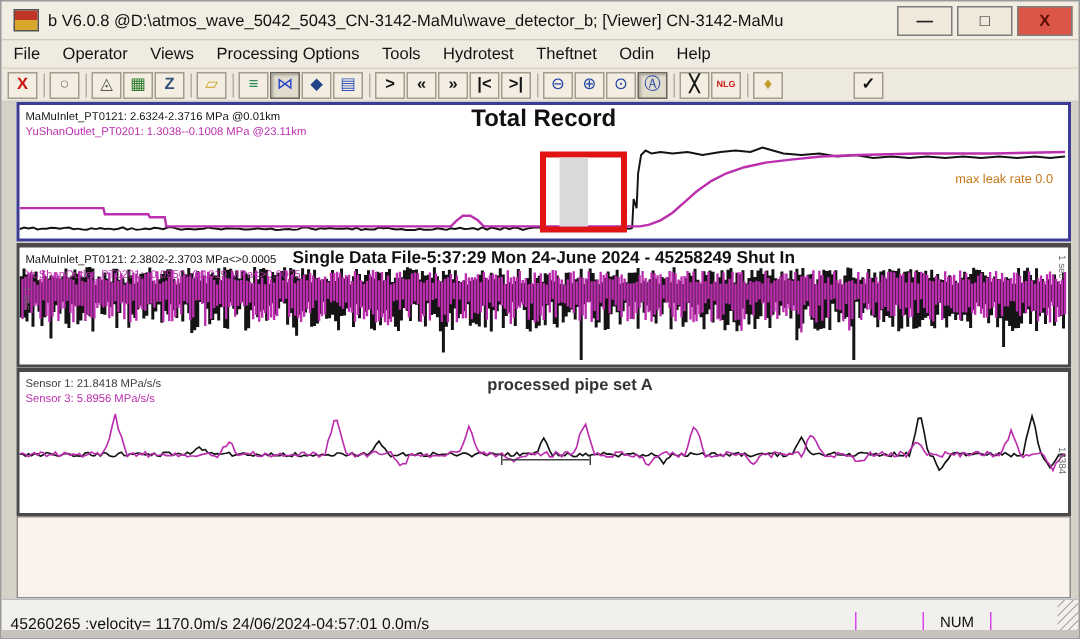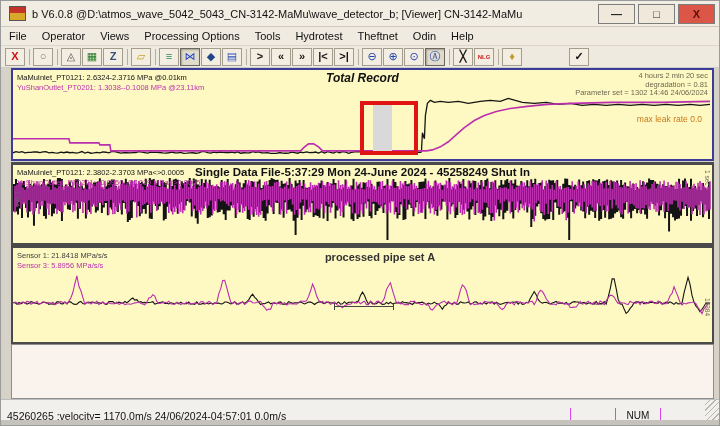--- a/index.html
+++ b/index.html
@@ -22,32 +22,32 @@
   .toolbar{position:absolute;top:45px;left:0;right:0;height:22px;background:#efeadf;display:flex;
     align-items:center;padding-left:4px;border-bottom:1px solid #ccc;box-sizing:border-box;}
   .tbtn{width:20px;height:18px;border:1px solid #a39d8d;background:#f3eee1;display:inline-flex;flex:none;
     align-items:center;justify-content:center;font-size:11px;margin-right:1px;box-sizing:border-box;line-height:1;}
   .tbtn.sel{background:#e2dccd;border-color:#6b675c;box-shadow:inset 1px 1px 2px rgba(0,0,0,.28);}
   .tbtn.badge{font-size:6px;font-weight:bold;}
   .tsep{width:1px;height:16px;background:#b5af9f;margin:0 3px;flex:none;}
   .tgap{width:46px;flex:none;}
   
   .workspace{position:absolute;top:67px;left:0;right:0;height:331px;background:#d6d2c8;}
-  .panel{position:absolute;left:10px;width:703px;background:#fef9c3;box-sizing:border-box;}
+  .panel{position:absolute;left:10px;width:703px;background:#ffffff;box-sizing:border-box;}
   .p1{top:0;height:93px;border:2px solid #3c3c96;}
   .p2{top:94px;height:83px;border:2px solid #4a4a4a;border-top-width:3px;}
   .p3{top:177px;height:99px;border:2px solid #4a4a4a;border-top-width:3px;}
   .p4{top:276px;height:55px;border:1px solid #8d8d8d;background:#faf2ec;}
   .panel svg{position:absolute;left:0;top:0;width:100%;height:100%;}
   .lbl{position:absolute;font-size:7.5px;line-height:9px;white-space:nowrap;z-index:3;}
   .lbl.b{color:#141414;top:3px;left:4px;}
   .lbl.m{color:#bb2fae;top:13px;left:4px;}
   .lbl.g{color:#3c3c3c;top:3px;left:4px;}
   .ptitle{position:absolute;left:0;right:0;text-align:center;font-weight:bold;color:#111;z-index:3;white-space:nowrap;}
-  .p1 .t1{top:1px;font-size:12px;font-style:italic;}
+  .p1 .t1{top:1px;font-size:16px;}
   .p1 .t2{top:14px;font-size:12px;}
   .p2 .pt{top:1px;font-size:11.5px;}
   .p3 .pt3{top:3px;font-size:11px;color:#333;margin-left:35px;}
   .info{position:absolute;top:2px;right:4px;text-align:right;font-size:7.5px;line-height:8.5px;color:#6d684f;z-index:3;}
   .maxleak{position:absolute;top:44px;right:10px;font-size:8.5px;color:#c67817;z-index:3;white-space:nowrap;}
   .redbox{position:absolute;left:347px;top:31px;width:58px;height:54px;border:4px solid #e11414;box-sizing:border-box;z-index:4;}
   .grayband{position:absolute;left:9px;top:0;bottom:0;width:19px;background:#d9d9d9;}
   .vlab{position:absolute;font-size:6.5px;color:#666;writing-mode:vertical-rl;z-index:3;}
   .p2 .vr{right:1px;top:5px;}
   .p2 .vl{left:1px;top:26px;}
@@ -125,25 +125,20 @@
   <div class="workspace">
 
     <div class="panel p1">
       <svg id="svg1" viewBox="0 0 700 88" preserveAspectRatio="none">
           <polyline points="0.0,81.9 3.0,80.7 6.0,81.4 9.0,80.7 12.0,82.0 15.0,81.5 18.0,81.5 21.0,80.9 24.0,81.1 27.0,81.6 30.0,81.0 33.0,80.8 36.0,81.9 39.0,81.5 42.0,82.0 45.0,82.2 48.0,81.2 51.0,81.8 54.0,81.1 57.0,81.8 60.0,81.5 63.0,82.1 66.0,81.6 69.0,80.6 72.0,82.2 75.0,81.2 78.0,82.3 81.0,82.0 84.0,81.4 87.0,81.9 90.0,80.9 93.0,81.3 96.0,81.9 99.0,80.6 102.0,80.6 105.0,81.5 108.0,82.2 111.0,81.7 114.0,81.8 117.0,82.0 120.0,81.7 123.0,81.6 126.0,80.7 129.0,81.3 132.0,81.6 135.0,82.1 138.0,81.3 141.0,81.4 144.0,81.5 147.0,81.6 150.0,82.0 153.0,82.1 156.0,81.8 159.0,81.3 162.0,81.8 165.0,81.9 168.0,81.4 171.0,82.4 174.0,82.2 177.0,81.9 180.0,81.8 183.0,82.3 186.0,82.0 189.0,80.7 192.0,80.7 195.0,81.6 198.0,82.2 201.0,81.2 204.0,81.6 207.0,81.1 210.0,81.4 213.0,81.6 216.0,81.6 219.0,81.3 222.0,82.0 225.0,80.9 228.0,82.3 231.0,81.8 234.0,82.0 237.0,82.0 240.0,80.7 243.0,81.3 246.0,80.9 249.0,81.8 252.0,82.0 255.0,81.7 258.0,82.4 261.0,82.4 264.0,82.4 267.0,81.6 270.0,82.2 273.0,82.3 276.0,82.1 279.0,81.2 282.0,81.7 285.0,82.3 288.0,81.3 291.0,81.7 294.0,80.9 297.0,81.7 300.0,81.6 303.0,81.1 306.0,82.2 309.0,80.7 312.0,82.1 315.0,80.8 318.0,81.4 321.0,82.2 324.0,80.7 327.0,81.8 330.0,80.8 333.0,81.1 336.0,82.4 339.0,81.5 342.0,80.9 345.0,80.6 348.0,80.9 351.0,81.8 354.0,81.7 357.0,82.1 360.0,81.8 363.0,82.1 366.0,80.8 369.0,80.9 372.0,80.8 375.0,81.7 378.0,81.8 381.0,81.6 384.0,81.9 387.0,81.2 390.0,82.3 393.0,80.8 396.0,82.3 399.0,81.0 402.0,81.3 405.0,81.5 408.0,81.4 409.0,81.0 410.0,62.0 412.0,68.0 413.0,45.0 415.0,33.0 418.0,30.0 422.0,32.0 428.0,31.0 436.0,32.0 446.0,31.0 456.0,33.0 468.0,31.0 478.0,30.0 488.0,31.0 496.0,28.0 503.0,30.0 510.0,32.0 522.0,33.0 534.0,32.0 546.0,34.0 558.0,33.0 570.0,35.0 582.0,34.0 594.0,35.0 606.0,34.0 618.0,35.0 630.0,34.0 642.0,35.0 654.0,34.0 666.0,35.0 678.0,34.0 688.0,35.0 698.0,34.0" fill="none" stroke="#141414" stroke-width="1.3"></polyline>
           <polyline points="0.0,68.0 56.0,68.0 57.0,72.0 86.0,72.0 87.0,74.0 97.0,74.0 98.0,80.0 288.0,80.0 292.0,76.0 296.0,73.0 301.0,73.0 306.0,76.0 310.0,80.0 414.0,80.0 420.0,79.0 428.0,76.0 436.0,71.0 444.0,64.0 452.0,57.0 462.0,50.0 472.0,45.0 484.0,41.0 498.0,38.0 515.0,36.0 535.0,34.0 560.0,33.0 600.0,32.0 650.0,32.0 698.0,31.0" fill="none" stroke="#bb2fae" stroke-width="1.6"></polyline>
         </svg>
       <div class="lbl b">MaMuInlet_PT0121: 2.6324-2.3716 MPa @0.01km</div>
       <div class="lbl m">YuShanOutlet_PT0201: 1.3038--0.1008 MPa @23.11km</div>
       <div class="ptitle t1">Total Record</div>
-      <div class="info">
-        <div>4 hours 2 min 20 sec</div>
-        <div>degradation = 0.81</div>
-        <div>Parameter set = 1302 14:46 24/06/2024</div>
-      </div>
       <div class="maxleak">max leak rate 0.0</div>
       <div class="redbox">
         <div class="grayband"></div>
       </div>
     </div>
 
     <div class="panel p2">
       <svg id="svg2" viewBox="0 0 700 78" preserveAspectRatio="none">
           <path d="M1,19.1L1,46.6M3,14.0L3,46.6M5,18.0L5,49.4M7,17.8L7,43.5M9,18.0L9,52.9M11,16.0L11,37.1M13,21.9L13,42.9M15,23.2L15,52.4M17,19.0L17,46.5M19,20.7L19,36.9M21,18.6L21,60.7M23,19.7L23,43.0M25,20.5L25,38.5M27,20.6L27,44.2M29,19.2L29,36.2M31,14.0L31,50.9M33,20.5L33,53.7M35,18.8L35,37.9M37,14.6L37,38.8M39,17.5L39,51.2M41,18.9L41,48.6M43,19.6L43,43.6M45,13.1L45,44.7M47,13.0L47,45.9M49,14.0L49,56.0M51,24.8L51,37.0M53,19.4L53,37.0M55,21.7L55,44.3M57,16.6L57,44.9M59,20.7L59,36.1M61,22.8L61,39.9M63,14.2L63,37.8M65,14.2L65,53.7M67,21.5L67,43.7M69,20.5L69,36.2M71,23.5L71,37.1M73,14.7L73,53.5M75,18.6L75,44.7M77,24.2L77,47.0M79,23.0L79,41.4M81,17.5L81,38.6M83,17.2L83,47.4M85,16.6L85,45.5M87,13.3L87,37.8M89,22.4L89,48.0M91,24.1L91,42.6M93,21.2L93,38.0M95,17.6L95,50.2M97,15.7L97,42.4M99,14.5L99,44.6M101,14.5L101,37.9M103,20.8L103,41.8M105,24.7L105,47.0M107,23.8L107,38.0M109,15.3L109,49.4M111,17.8L111,38.0M113,13.7L113,43.8M115,17.2L115,57.0M117,20.5L117,55.1M119,15.6L119,53.0M121,22.0L121,36.4M123,18.7L123,36.8M125,23.9L125,40.9M127,18.0L127,51.2M129,16.7L129,48.4M131,18.6L131,44.1M133,13.8L133,48.7M135,21.8L135,39.9M137,13.1L137,53.6M139,14.8L139,54.1M141,14.1L141,36.6M143,18.6L143,40.9M145,15.3L145,44.7M147,20.7L147,41.2M149,15.8L149,36.2M151,16.9L151,55.4M153,18.0L153,53.9M155,24.2L155,41.8M157,13.0L157,39.0M159,21.1L159,46.5M161,14.4L161,42.6M163,13.7L163,41.5M165,14.8L165,48.8M167,24.4L167,38.9M169,16.3L169,37.1M171,18.3L171,44.7M173,16.9L173,40.6M175,15.7L175,36.1M177,13.1L177,37.4M179,23.4L179,51.5M181,13.6L181,43.7M183,14.6L183,53.3M185,19.2L185,58.8M187,20.6L187,44.9M189,13.9L189,42.5M191,18.0L191,43.4M193,14.5L193,36.4M195,23.3L195,52.9M197,14.8L197,52.3M199,20.3L199,50.6M201,21.8L201,44.4M203,21.3L203,36.3M205,20.9L205,47.5M207,22.3L207,47.1M209,15.0L209,44.8M211,22.3L211,49.2M213,20.0L213,55.1M215,14.0L215,45.6M217,20.8L217,45.4M219,19.5L219,40.6M221,24.7L221,40.0M223,19.2L223,53.0M225,14.3L225,37.9M227,17.6L227,47.2M229,22.6L229,39.1M231,18.3L231,42.9M233,15.1L233,41.3M235,19.6L235,54.1M237,20.8L237,55.1M239,16.1L239,41.9M241,16.8L241,51.8M243,22.0L243,44.0M245,16.4L245,41.8M247,14.4L247,47.6M249,23.0L249,46.1M251,20.2L251,52.9M253,20.4L253,55.7M255,19.8L255,48.6M257,15.1L257,40.3M259,13.1L259,42.3M261,14.0L261,49.0M263,15.0L263,37.6M265,14.7L265,38.1M267,21.4L267,49.3M269,15.7L269,44.2M271,18.7L271,52.7M273,18.2L273,37.2M275,20.1L275,45.0M277,13.1L277,44.4M279,19.1L279,46.5M281,22.7L281,55.8M283,15.6L283,70.0M285,18.2L285,52.8M287,14.9L287,43.8M289,21.1L289,55.0M291,15.1L291,40.7M293,22.4L293,47.2M295,23.1L295,44.4M297,21.9L297,42.5M299,24.8L299,37.9M301,22.4L301,52.1M303,21.5L303,50.2M305,21.1L305,51.1M307,18.2L307,52.7M309,15.4L309,38.8M311,20.1L311,53.4M313,21.5L313,40.7M315,16.9L315,56.0M317,21.1L317,41.8M319,18.7L319,42.5M321,13.9L321,38.0M323,18.0L323,53.6M325,24.3L325,45.6M327,23.2L327,43.3M329,24.3L329,36.3M331,22.4L331,52.4M333,14.4L333,38.8M335,23.9L335,36.5M337,23.6L337,41.6M339,20.4L339,54.3M341,13.7L341,56.0M343,24.5L343,48.3M345,20.4L345,53.9M347,18.8L347,52.2M349,22.8L349,39.2M351,17.2L351,51.8M353,18.0L353,38.5M355,21.8L355,36.4M357,22.6L357,51.0M359,18.7L359,53.3M361,24.3L361,38.8M363,24.7L363,50.0M365,16.8L365,46.0M367,16.6L367,43.2M369,23.9L369,41.3M371,21.1L371,48.0M373,20.4L373,39.6M375,14.1L375,41.0M377,24.3L377,37.8M379,21.1L379,36.1M381,14.0L381,36.1M383,17.0L383,47.1M385,21.3L385,53.4M387,24.5L387,50.0M389,23.2L389,39.3M391,20.1L391,55.0M393,16.0L393,54.3M395,19.3L395,44.5M397,18.5L397,39.4M399,14.9L399,43.1M401,24.4L401,51.3M403,23.5L403,42.5M405,23.1L405,36.9M407,16.9L407,39.1M409,16.8L409,47.5M411,16.6L411,36.3M413,13.6L413,54.1M415,23.9L415,36.7M417,22.1L417,43.5M419,23.3L419,38.7M421,21.2L421,42.1M423,15.4L423,46.1M425,20.6L425,50.7M427,24.1L427,40.2M429,19.7L429,44.5M431,20.6L431,36.6M433,19.8L433,36.4M435,23.1L435,54.5M437,13.1L437,36.9M439,24.2L439,41.6M441,22.4L441,39.3M443,24.3L443,52.9M445,20.3L445,49.9M447,16.8L447,37.0M449,18.8L449,39.6M451,14.1L451,44.7M453,21.5L453,38.2M455,24.2L455,46.5M457,15.8L457,54.5M459,18.3L459,44.5M461,15.4L461,41.3M463,16.1L463,50.0M465,23.1L465,38.1M467,19.9L467,47.1M469,15.1L469,48.3M471,21.5L471,55.2M473,14.9L473,51.6M475,13.6L475,42.4M477,23.3L477,49.8M479,16.9L479,55.9M481,17.9L481,52.0M483,15.2L483,40.6M485,24.0L485,44.3M487,20.4L487,51.3M489,15.0L489,44.7M491,19.6L491,54.3M493,15.3L493,47.7M495,13.9L495,45.8M497,17.7L497,36.5M499,15.3L499,47.0M501,18.6L501,53.6M503,14.5L503,44.9M505,20.5L505,36.5M507,21.1L507,45.2M509,16.0L509,38.8M511,21.8L511,40.2M513,20.7L513,37.6M515,15.3L515,47.4M517,21.2L517,38.7M519,14.2L519,61.9M521,18.1L521,54.0M523,13.7L523,50.7M525,20.2L525,41.4M527,18.0L527,39.1M529,17.6L529,48.2M531,24.4L531,54.1M533,21.1L533,55.4M535,18.6L535,54.3M537,14.8L537,53.9M539,15.6L539,46.8M541,15.2L541,55.0M543,17.9L543,37.5M545,15.1L545,42.9M547,23.8L547,49.8M549,24.6L549,43.8M551,18.7L551,47.5M553,13.4L553,46.3M555,13.8L555,52.7M557,21.0L557,50.3M559,20.6L559,36.2M561,21.5L561,47.0M563,19.8L563,43.6M565,24.1L565,40.5M567,14.4L567,37.5M569,20.2L569,45.4M571,16.6L571,46.6M573,23.8L573,53.2M575,16.0L575,41.8M577,15.2L577,49.7M579,20.9L579,45.7M581,14.3L581,46.8M583,15.3L583,52.9M585,15.6L585,38.2M587,14.0L587,55.8M589,19.0L589,54.0M591,16.2L591,44.9M593,15.8L593,52.8M595,14.5L595,40.6M597,19.9L597,54.2M599,15.2L599,53.8M601,16.4L601,52.8M603,17.1L603,48.4M605,15.5L605,46.9M607,20.4L607,45.6M609,14.9L609,52.3M611,20.0L611,53.8M613,17.6L613,44.8M615,21.3L615,36.9M617,21.6L617,47.2M619,22.9L619,53.3M621,18.5L621,45.8M623,24.9L623,44.1M625,22.1L625,48.3M627,23.7L627,44.9M629,20.1L629,48.8M631,16.2L631,44.8M633,19.6L633,49.4M635,17.6L635,53.7M637,13.5L637,41.5M639,14.9L639,36.7M641,15.0L641,39.1M643,16.4L643,40.8M645,18.7L645,37.8M647,19.6L647,50.5M649,22.9L649,45.2M651,19.3L651,36.3M653,21.0L653,53.2M655,21.1L655,47.1M657,22.6L657,66.4M659,19.8L659,48.8M661,20.8L661,52.3M663,24.1L663,55.6M665,24.1L665,53.9M667,13.7L667,53.6M669,23.6L669,50.7M671,15.5L671,43.8M673,13.5L673,41.1M675,18.4L675,51.0M677,21.9L677,42.2M679,13.8L679,55.7M681,22.9L681,45.9M683,21.0L683,43.5M685,24.6L685,51.0M687,21.2L687,40.0M689,24.9L689,36.2M691,18.0L691,52.2M693,22.7L693,39.6M695,24.5L695,45.6M697,16.9L697,54.0M375,20L375,75M557,20L557,75" fill="none" stroke="#141414" stroke-width="2"></path>
           <path d="M2,20.9L2,47.6M4,19.5L4,41.7M6,16.6L6,36.9M8,16.3L8,43.6M10,22.7L10,39.1M12,24.8L12,38.7M14,20.8L14,47.5M16,15.3L16,35.2M18,20.0L18,45.7M20,21.3L20,49.7M22,19.2L22,46.2M24,16.6L24,35.9M26,18.8L26,49.0M28,20.9L28,41.0M30,18.0L30,40.5M32,20.1L32,35.7M34,21.0L34,43.7M36,21.5L36,49.9M38,24.7L38,39.5M40,15.7L40,38.6M42,22.2L42,39.0M44,23.2L44,49.0M46,20.7L46,45.2M48,16.6L48,46.9M50,22.0L50,47.4M52,21.0L52,40.3M54,19.6L54,38.3M56,20.9L56,40.0M58,21.8L58,39.1M60,16.6L60,47.2M62,23.3L62,45.8M64,17.2L64,35.8M66,22.2L66,43.2M68,17.3L68,37.3M70,24.7L70,47.9M72,22.7L72,38.0M74,24.3L74,49.8M76,16.9L76,35.5M78,17.3L78,48.9M80,19.4L80,40.1M82,20.8L82,41.4M84,17.6L84,42.1M86,16.3L86,37.8M88,16.6L88,37.4M90,21.8L90,40.0M92,15.8L92,36.1M94,24.1L94,36.1M96,22.8L96,49.5M98,22.0L98,34.8M100,19.3L100,49.2M102,15.2L102,49.1M104,22.2L104,46.1M106,20.5L106,40.3M108,19.4L108,44.7M110,18.0L110,35.6M112,19.5L112,37.2M114,19.2L114,48.5M116,20.5L116,46.7M118,16.6L118,35.4M120,16.3L120,35.1M122,15.1L122,37.6M124,18.8L124,52.4M126,16.1L126,36.5M128,19.0L128,47.7M130,21.6L130,40.3M132,24.7L132,38.9M134,21.3L134,37.6M136,19.1L136,39.7M138,20.1L138,47.7M140,20.6L140,39.6M142,15.6L142,38.8M144,21.3L144,46.1M146,22.0L146,39.0M148,21.6L148,37.1M150,15.6L150,39.2M152,22.1L152,38.6M154,22.7L154,36.8M156,23.6L156,47.9M158,15.4L158,44.8M160,24.3L160,49.5M162,20.1L162,46.9M164,24.5L164,43.6M166,19.1L166,48.4M168,21.0L168,46.7M170,23.3L170,48.3M172,19.1L172,45.6M174,16.6L174,34.2M176,21.9L176,36.5M178,15.4L178,34.1M180,21.0L180,46.3M182,17.8L182,40.5M184,23.8L184,45.5M186,22.0L186,47.2M188,20.7L188,49.6M190,18.1L190,46.1M192,21.9L192,41.0M194,17.0L194,43.6M196,18.6L196,40.4M198,20.7L198,35.4M200,19.8L200,49.0M202,21.0L202,45.9M204,19.3L204,44.7M206,23.2L206,34.1M208,16.8L208,36.5M210,17.0L210,35.5M212,16.2L212,36.6M214,16.8L214,39.1M216,20.0L216,40.9M218,18.5L218,36.7M220,18.1L220,42.8M222,22.3L222,43.5M224,15.7L224,49.5M226,18.2L226,45.0M228,21.9L228,40.4M230,24.3L230,47.8M232,22.4L232,45.9M234,17.7L234,41.4M236,15.0L236,44.7M238,16.4L238,50.0M240,21.9L240,49.2M242,16.4L242,46.5M244,21.9L244,49.9M246,18.6L246,51.8M248,24.6L248,49.7M250,23.8L250,35.8M252,16.8L252,35.1M254,16.1L254,41.5M256,20.6L256,34.7M258,21.4L258,41.3M260,21.1L260,46.5M262,17.4L262,38.1M264,16.7L264,35.8M266,17.1L266,37.7M268,22.6L268,49.6M270,23.5L270,45.9M272,21.6L272,35.5M274,16.6L274,48.7M276,23.5L276,35.0M278,17.3L278,34.0M280,21.8L280,39.6M282,23.0L282,49.7M284,21.0L284,44.9M286,19.8L286,49.9M288,17.7L288,37.8M290,23.5L290,34.4M292,18.7L292,49.8M294,23.5L294,34.7M296,22.1L296,47.3M298,17.2L298,47.2M300,20.0L300,36.2M302,19.8L302,47.8M304,19.9L304,43.5M306,17.8L306,44.4M308,23.1L308,43.4M310,16.3L310,38.9M312,20.3L312,48.1M314,18.6L314,36.7M316,17.4L316,39.5M318,18.0L318,47.8M320,19.8L320,36.0M322,19.5L322,38.6M324,24.2L324,40.8M326,15.2L326,44.0M328,20.0L328,51.0M330,19.3L330,46.9M332,19.9L332,41.0M334,15.7L334,40.2M336,21.7L336,38.1M338,20.5L338,39.7M340,24.5L340,48.2M342,23.6L342,37.4M344,16.7L344,49.8M346,23.7L346,49.4M348,17.2L348,45.3M350,23.7L350,48.4M352,24.6L352,37.8M354,16.9L354,43.4M356,15.0L356,34.3M358,15.3L358,46.6M360,20.2L360,37.1M362,21.3L362,36.7M364,24.8L364,37.2M366,21.4L366,39.4M368,16.9L368,40.5M370,15.9L370,43.6M372,22.7L372,38.2M374,19.3L374,48.8M376,20.2L376,45.4M378,20.5L378,47.7M380,15.9L380,36.7M382,22.7L382,49.6M384,22.4L384,42.3M386,21.4L386,48.5M388,16.1L388,36.9M390,18.4L390,41.4M392,17.1L392,34.0M394,20.9L394,44.0M396,21.3L396,34.8M398,18.9L398,38.5M400,19.7L400,42.4M402,18.0L402,46.4M404,20.7L404,35.4M406,23.8L406,49.1M408,24.0L408,47.6M410,23.8L410,47.8M412,22.9L412,43.9M414,18.5L414,40.1M416,15.7L416,36.3M418,20.3L418,48.3M420,22.4L420,43.2M422,16.8L422,49.5M424,17.2L424,44.8M426,18.5L426,42.0M428,17.8L428,45.8M430,24.8L430,34.0M432,19.7L432,36.8M434,15.6L434,40.5M436,16.2L436,46.4M438,17.4L438,49.2M440,21.3L440,38.3M442,19.3L442,46.6M444,19.0L444,42.3M446,15.6L446,36.9M448,23.1L448,48.0M450,16.0L450,49.9M452,22.8L452,49.1M454,22.9L454,44.5M456,15.6L456,43.4M458,22.5L458,37.2M460,16.2L460,34.3M462,24.3L462,49.3M464,22.4L464,35.7M466,17.4L466,47.9M468,24.2L468,48.9M470,16.7L470,44.7M472,24.2L472,37.4M474,20.9L474,37.9M476,16.2L476,42.0M478,24.2L478,48.6M480,16.5L480,48.1M482,16.4L482,55.5M484,22.6L484,47.8M486,24.5L486,34.8M488,22.3L488,38.2M490,23.2L490,45.4M492,22.2L492,36.5M494,22.6L494,34.6M496,24.0L496,37.4M498,15.8L498,48.4M500,20.3L500,36.6M502,23.9L502,45.6M504,22.0L504,42.6M506,21.2L506,47.6M508,19.4L508,35.6M510,17.3L510,43.2M512,17.4L512,45.6M514,21.4L514,40.7M516,22.2L516,42.4M518,16.3L518,42.1M520,22.2L520,44.5M522,19.1L522,56.6M524,19.4L524,38.3M526,18.4L526,35.7M528,20.6L528,45.7M530,15.2L530,47.0M532,24.3L532,50.0M534,15.5L534,38.7M536,18.3L536,48.9M538,23.7L538,34.7M540,19.9L540,46.8M542,24.7L542,34.9M544,15.9L544,34.2M546,21.8L546,41.4M548,21.1L548,41.9M550,24.4L550,49.1M552,23.1L552,37.7M554,22.4L554,55.3M556,21.9L556,47.6M558,24.0L558,35.0M560,16.3L560,34.4M562,24.4L562,48.4M564,20.9L564,37.2M566,16.6L566,41.5M568,20.1L568,41.2M570,23.2L570,45.3M572,19.6L572,36.7M574,22.7L574,48.1M576,18.3L576,41.2M578,19.9L578,39.6M580,16.1L580,42.5M582,16.2L582,45.7M584,16.6L584,45.9M586,20.2L586,38.5M588,17.8L588,41.0M590,17.4L590,45.6M592,23.3L592,40.2M594,16.7L594,46.7M596,23.3L596,46.2M598,16.0L598,35.0M600,24.0L600,43.6M602,16.2L602,34.5M604,17.0L604,40.3M606,18.3L606,43.6M608,22.0L608,47.9M610,22.5L610,49.4M612,18.8L612,38.2M614,21.3L614,36.8M616,23.0L616,48.4M618,15.9L618,38.9M620,19.5L620,38.7M622,19.1L622,40.5M624,18.2L624,43.2M626,23.4L626,43.4M628,15.3L628,48.1M630,21.4L630,43.1M632,17.0L632,43.4M634,21.3L634,39.9M636,24.2L636,43.7M638,23.4L638,44.9M640,18.9L640,39.1M642,17.0L642,44.2M644,23.2L644,46.8M646,20.2L646,46.7M648,16.3L648,40.9M650,20.5L650,39.8M652,15.6L652,46.8M654,21.4L654,37.5M656,17.0L656,45.9M658,20.0L658,39.2M660,21.7L660,39.4M662,20.3L662,35.6M664,16.7L664,35.8M666,16.9L666,42.6M668,19.0L668,45.6M670,23.0L670,36.8M672,22.3L672,43.9M674,15.9L674,39.4M676,22.0L676,42.7M678,24.1L678,42.1M680,20.7L680,49.2M682,18.7L682,43.5M684,22.4L684,40.4M686,17.8L686,45.1M688,16.0L688,50.0M690,18.0L690,38.8M692,20.8L692,49.6M694,22.5L694,46.4M696,21.4L696,45.1M698,16.3L698,44.5" fill="none" stroke="#bb2fae" stroke-width="1.6"></path>

